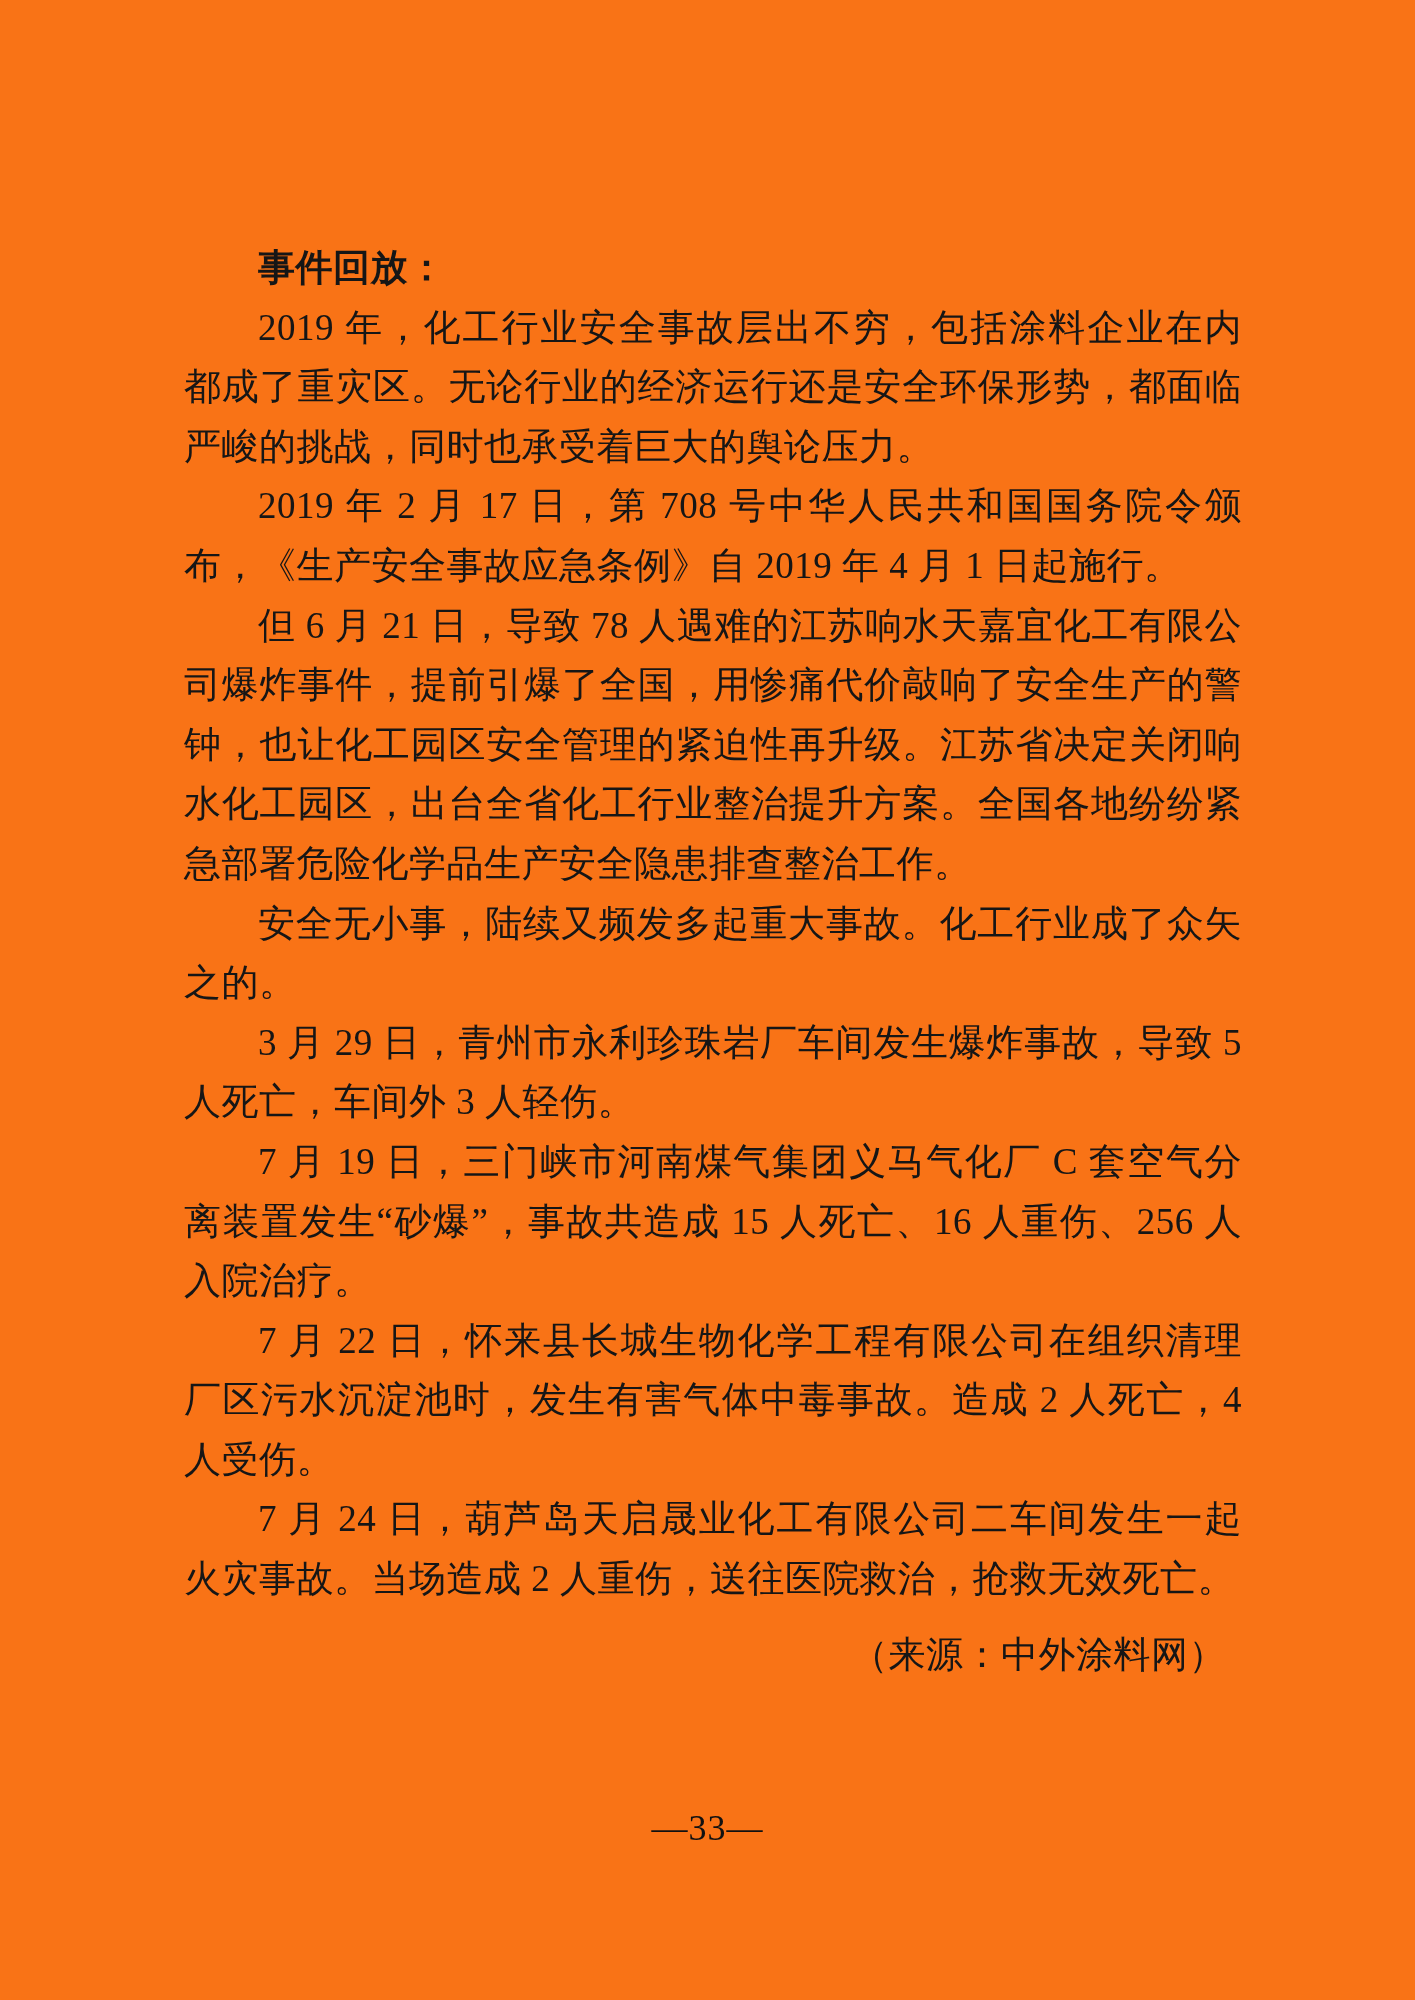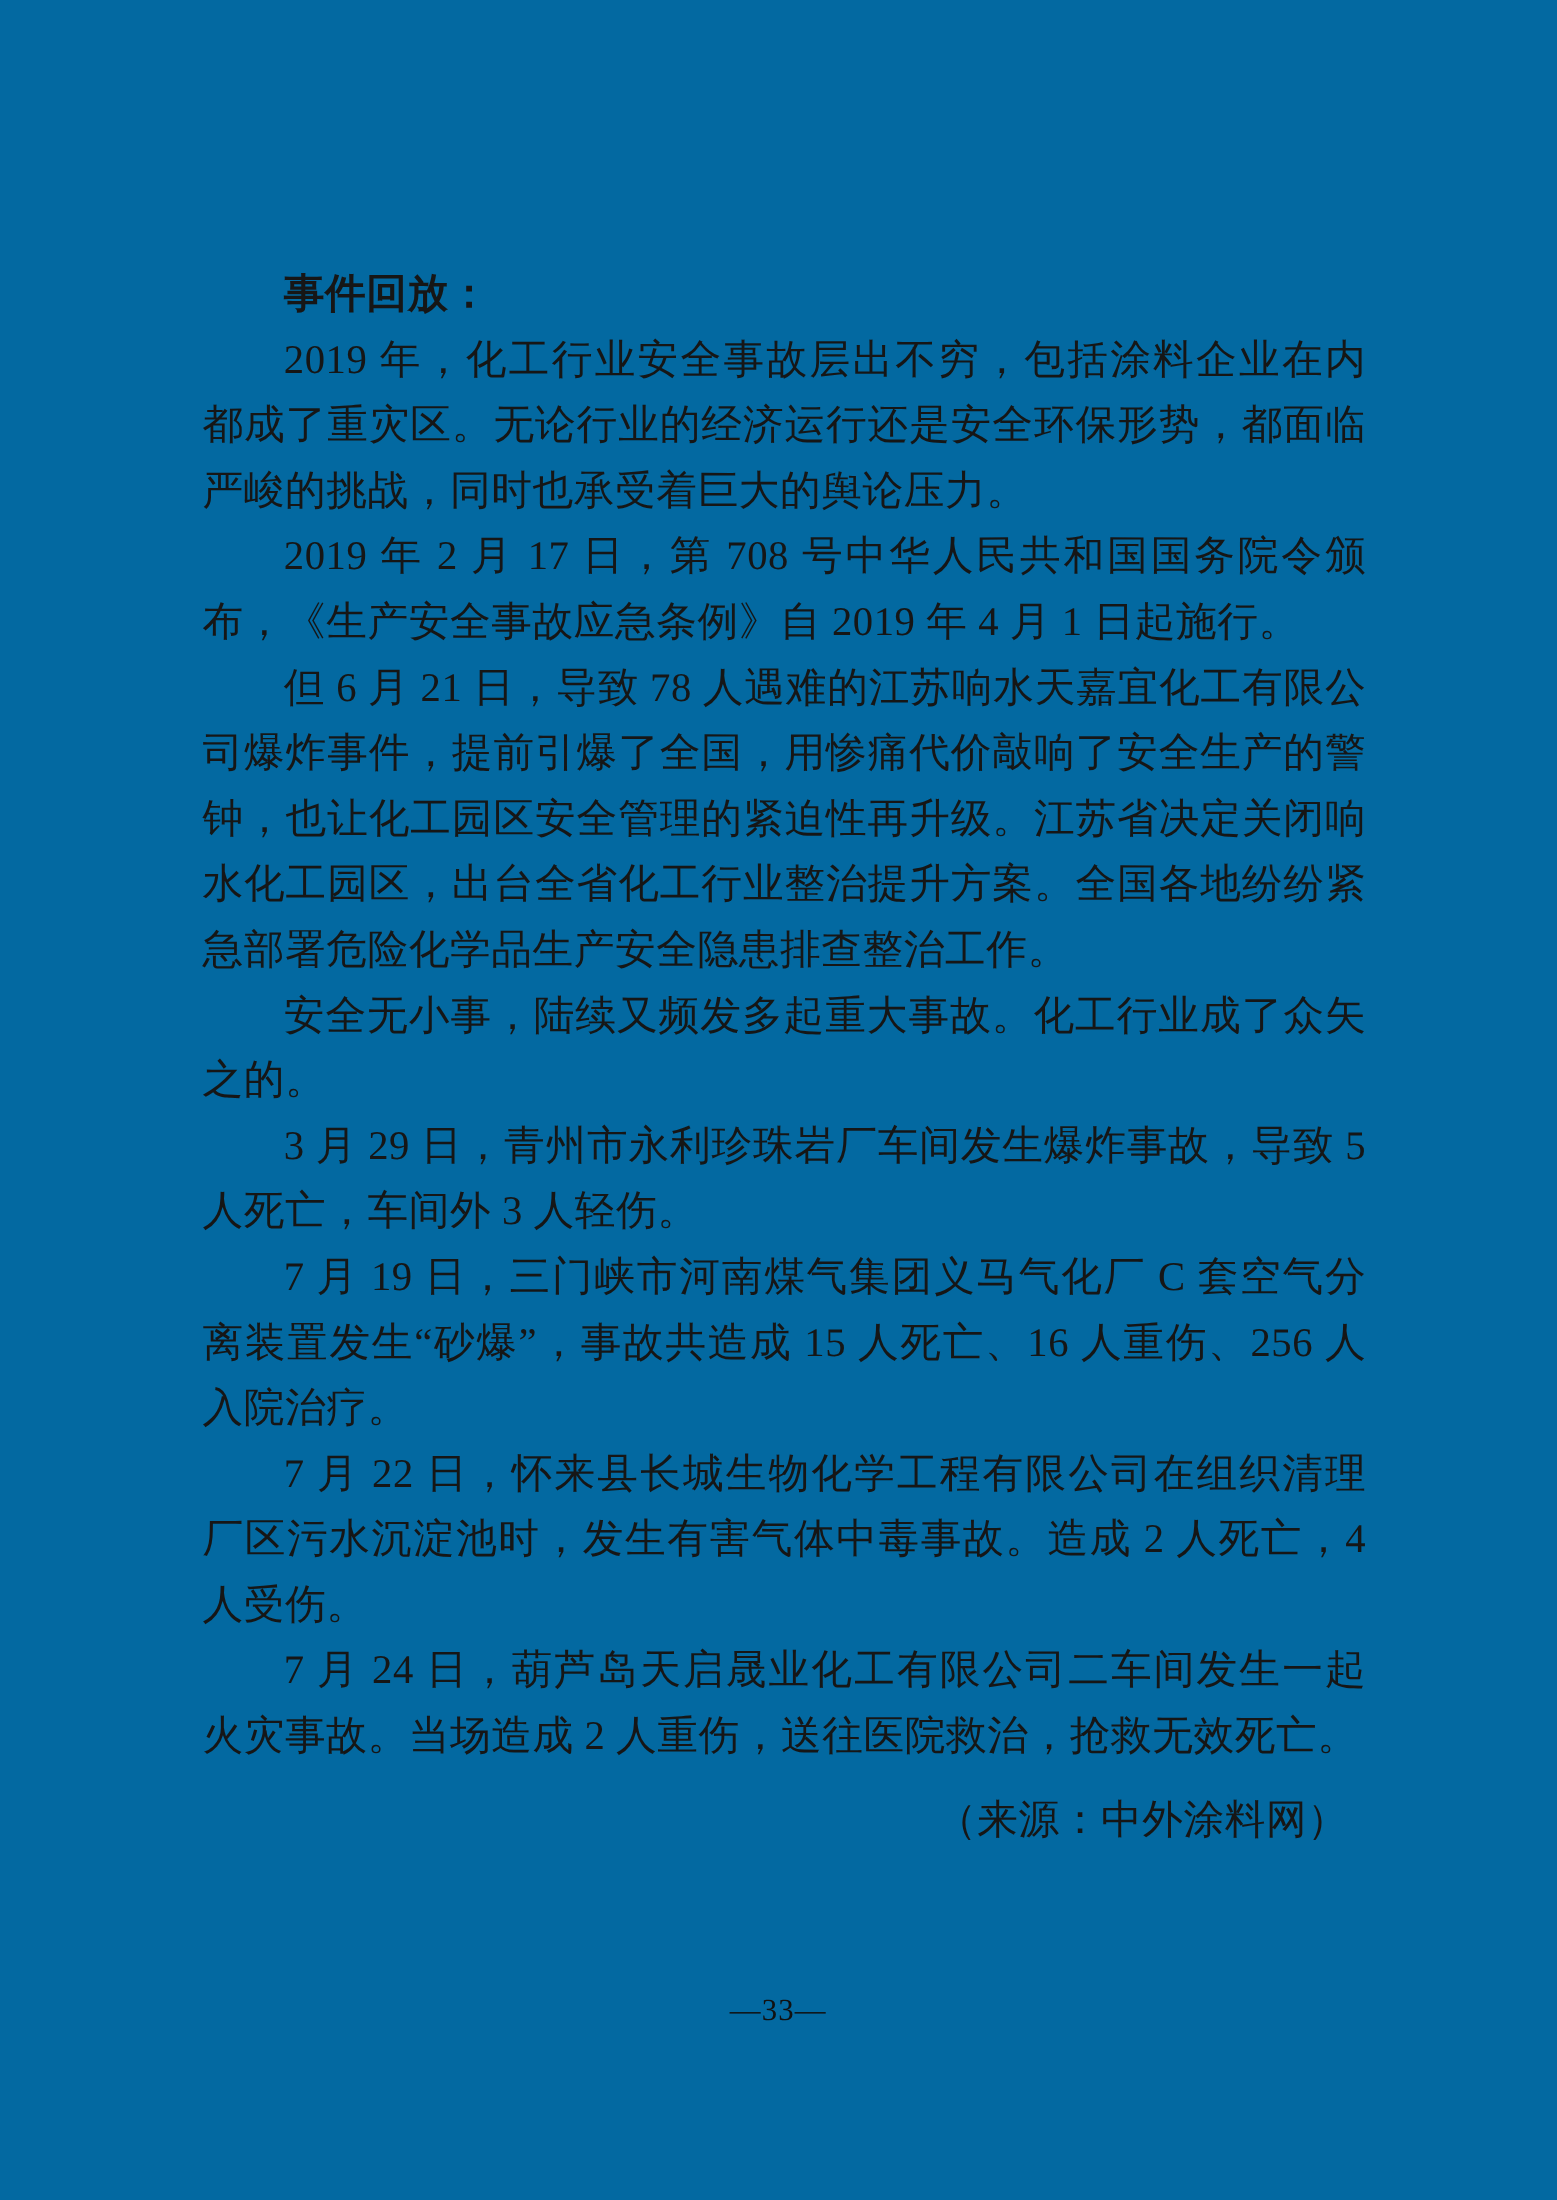--- a/index.html
+++ b/index.html
@@ -5,21 +5,21 @@
   html, body {
     margin: 0;
     padding: 0;
     background: #e8e8e8;
   }
   .page {
     position: relative;
     width: 1415px;
     height: 2000px;
     margin: 0 auto;
-    background: #0369a1;
+    background: #f97316;
     overflow: hidden;
     font-family: "Liberation Serif", "DejaVu Serif", serif;
     color: #161616;
   }
   .text-block {
     position: absolute;
     left: 184px;
     top: 238px;
     width: 1058px;
     font-size: 37px;
@@ -42,21 +42,21 @@
     margin: 16px;
     text-align: right;
     text-indent: 0;
   }
   .page-footer {
     position: absolute;
     left: 0;
     top: 1806px;
     width: 100%;
     text-align: center;
-    font-size: 28px;
+    font-size: 36px;
     line-height: 44px;
     letter-spacing: 1px;
     color: #111;
   }
 </style>
 </head>
 <body>
 
 <div class="page">
   <div class="text-block">

